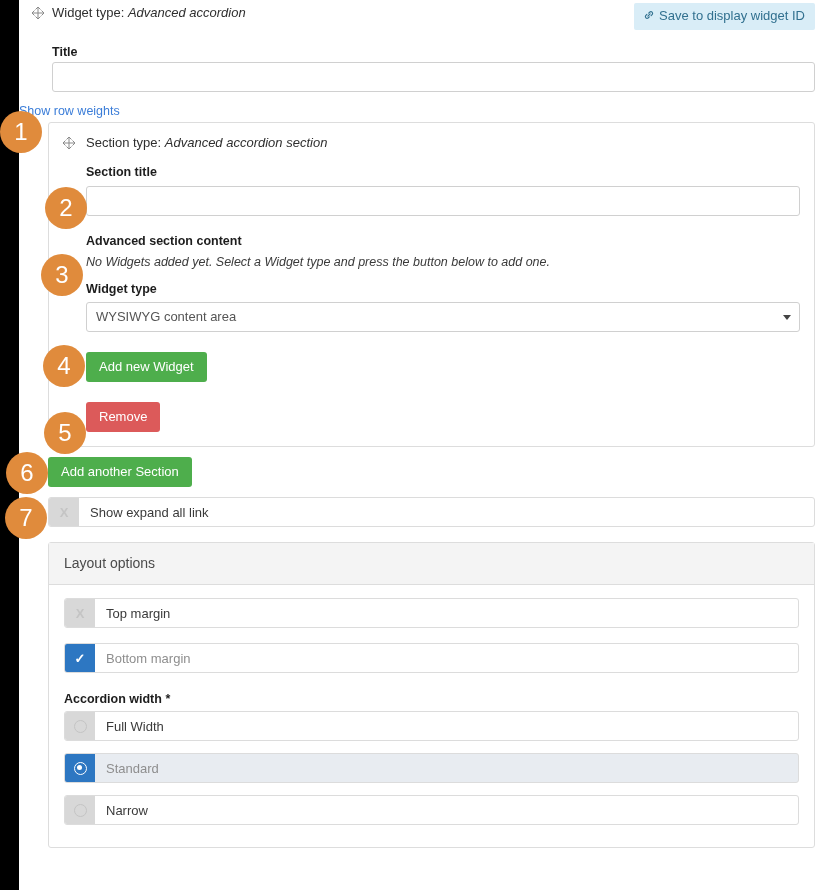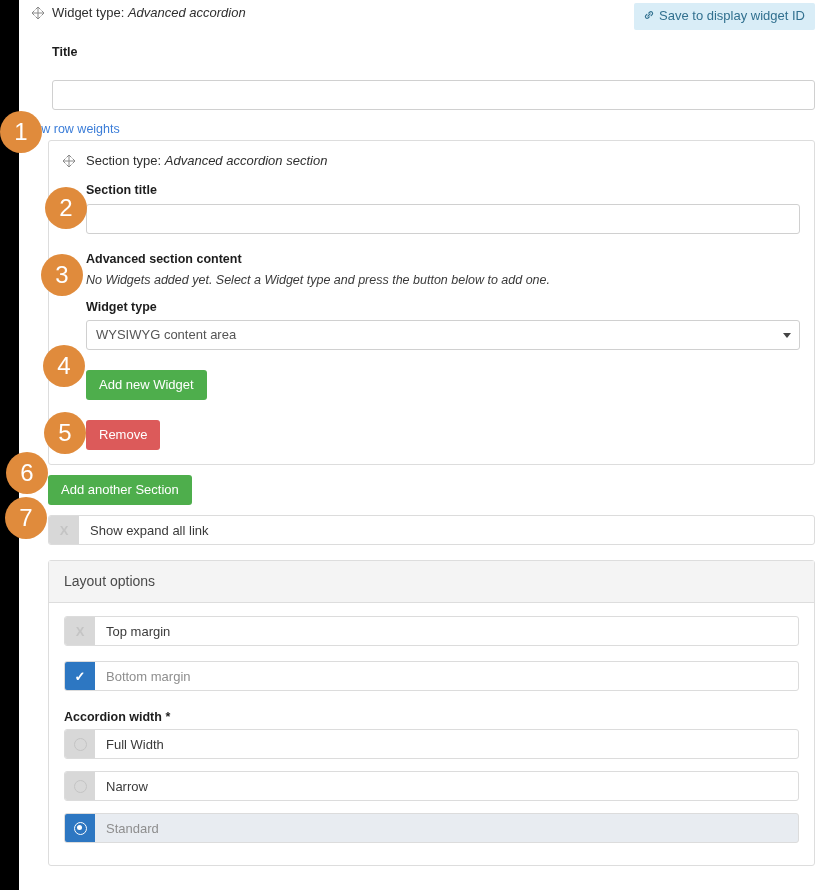--- a/index.html
+++ b/index.html
@@ -85,21 +85,21 @@
   
   .field-label {
     font-weight: bold;
     font-size: 12.5px;
     color: #1d1d1d;
     display: block;
   }
   .title-block {
     padding: 10px 4px 0 33px;
   }
-  .title-block .field-label { margin-bottom: 21px; }
+  .title-block .field-label { margin-bottom: 3px; }
 
   .text-input {
     display: block;
     width: 100%;
     box-sizing: border-box;
     height: 30px;
     border: 1px solid #d0d0d0;
     border-radius: 3px;
     background: #fff;
     font-family: "Liberation Sans", sans-serif;
@@ -445,32 +445,32 @@
 
       <div class="radio-group">
 
         <div class="option-row">
           <div class="option-box">
             <span class="radio-glyph"></span>
           </div>
           <div class="option-label">Full Width</div>
         </div>
 
+        <div class="option-row selected">
+          <div class="option-box on">
+            <span class="radio-glyph"></span>
+          </div>
+          <div class="option-label muted">Standard</div>
+        </div>
+
         <div class="option-row">
           <div class="option-box">
             <span class="radio-glyph"></span>
           </div>
           <div class="option-label">Narrow</div>
-        </div>
-
-        <div class="option-row selected">
-          <div class="option-box on">
-            <span class="radio-glyph"></span>
-          </div>
-          <div class="option-label muted">Standard</div>
         </div>
 
       </div>
     </div>
   </div>
 
 </div>
 
 <div id="anno-layer">
     <div class="anno" style="left: 0px; top: 111px;">1</div>

